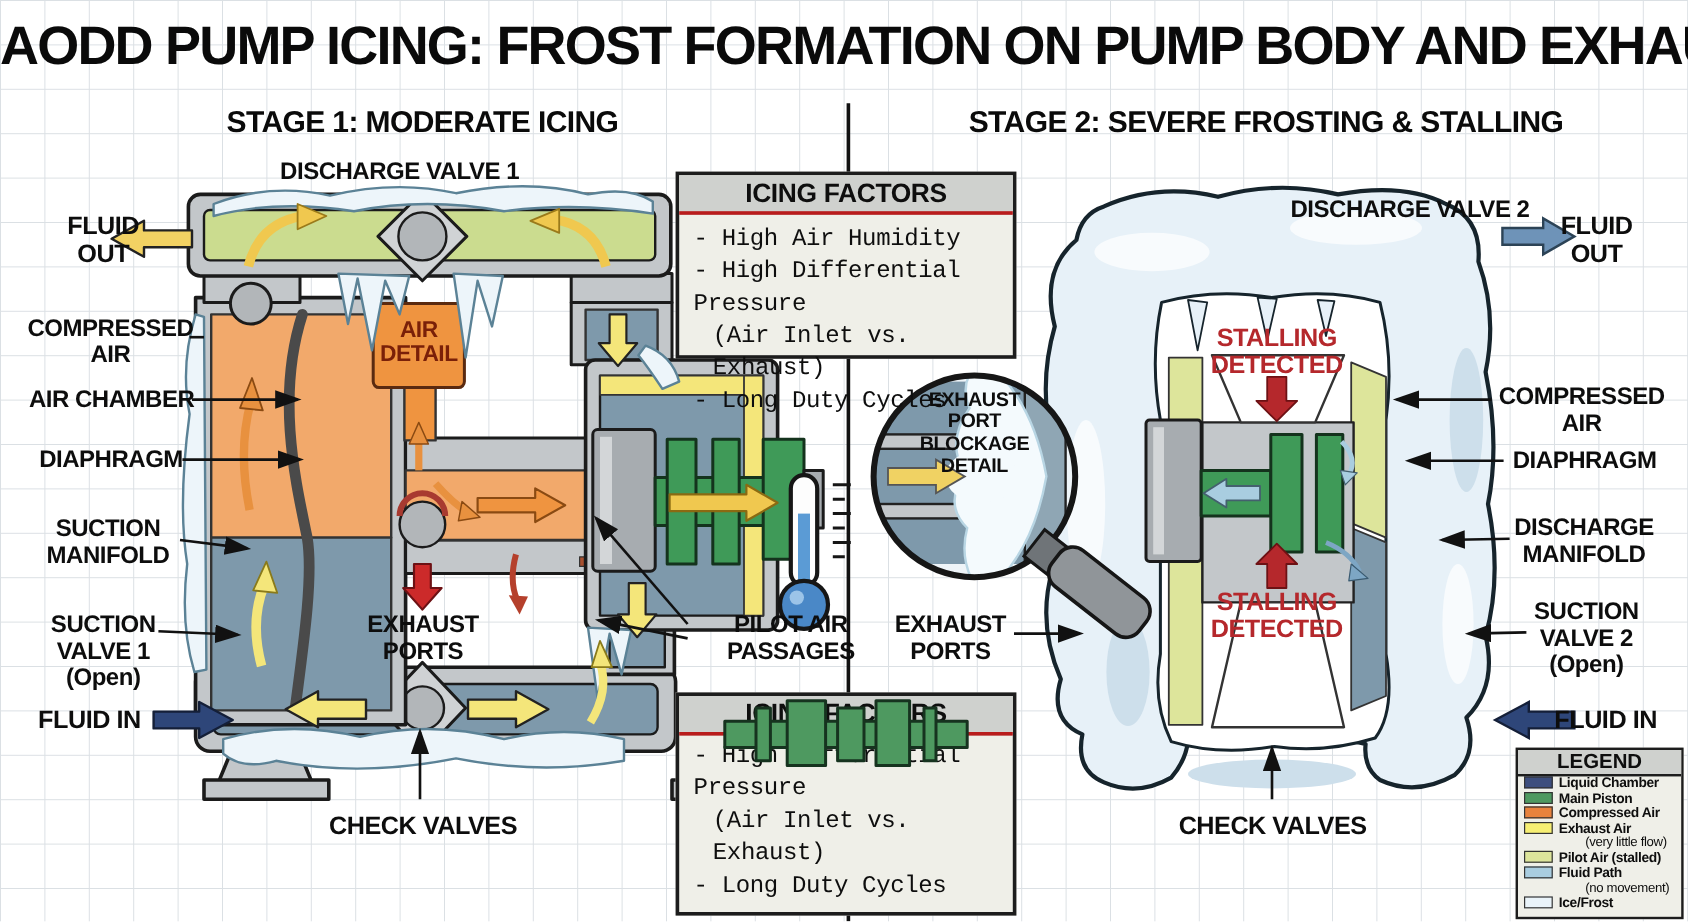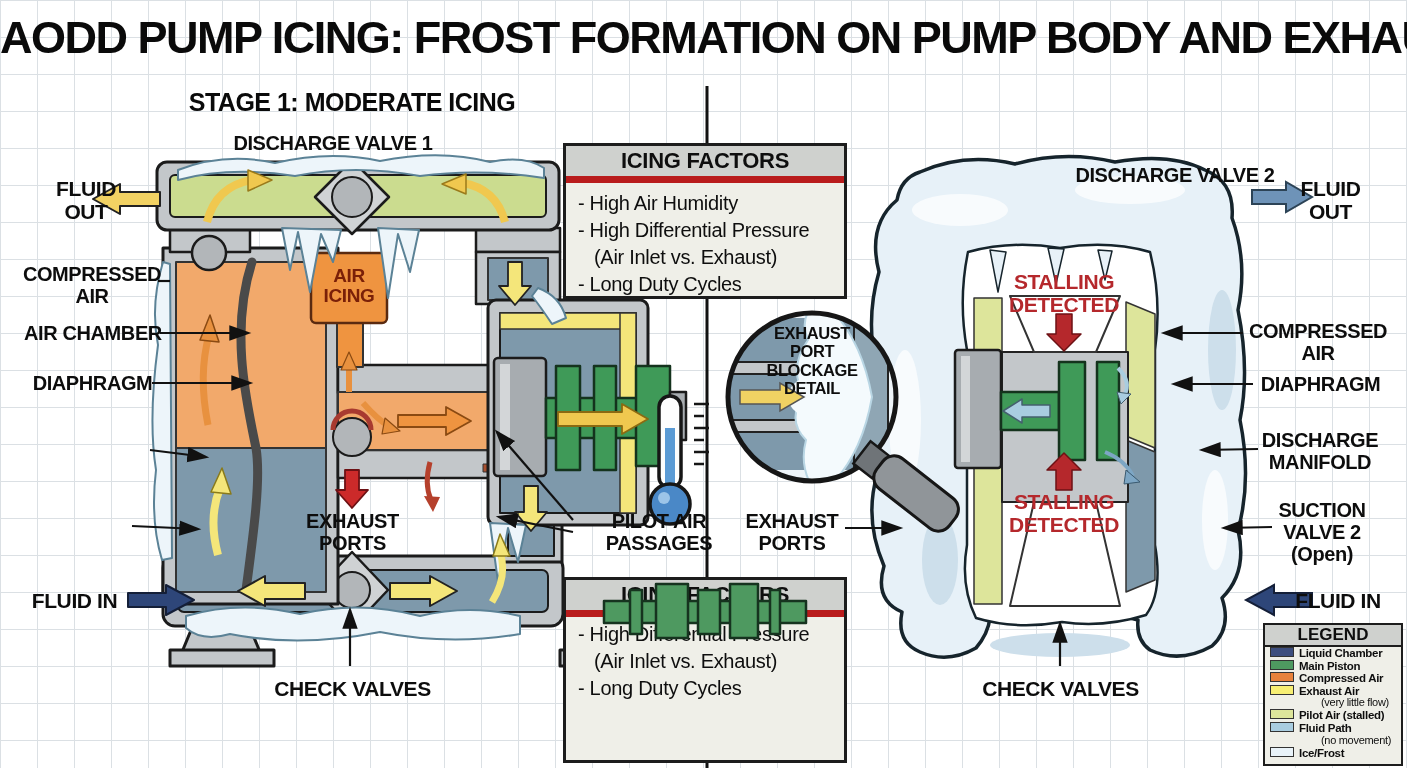--- a/index.html
+++ b/index.html
@@ -26,24 +26,24 @@
     letter-spacing:-0.4px;text-align:center;color:#0d0d0d;
   }
   .nowrap{white-space:nowrap;}
   .red{color:#b5282c;font-weight:800;font-size:21px;}
   .maroon{color:#7a2008;font-weight:800;font-size:19px;line-height:1.05;}
   .small{font-size:16.5px;line-height:1.12;}
   .factbox{
     position:absolute;background:#efefe8;border:3px solid #1d1d1d;box-sizing:border-box;
   }
   .factbox .hd{
-    background:#cfd1ce;border-bottom:7px solid #b91c1c;text-align:center;
+    background:#cfd1ce;border-bottom:3px solid #b91c1c;text-align:center;
     font-size:22px;font-weight:700;padding:2px 0;letter-spacing:-0.3px;
   }
-  .factbox .items{padding:7px 0 6px 12px;font-size:20px;line-height:1.35;letter-spacing:-0.3px;}
+  .factbox .items{padding:7px 0 6px 12px;font-size:20px;line-height:1.35;letter-spacing:-0.3px;font-family:Liberation Mono, monospace;}
   .factbox .items .cont{padding-left:16px;}
   .legend{
     position:absolute;left:1263px;top:623px;width:140px;height:143px;
     background:#efefe8;border:2.5px solid #1d1d1d;box-sizing:border-box;
   }
   .legend .hd{
     background:#cfd1ce;border-bottom:2.5px solid #1d1d1d;text-align:center;
     font-size:17px;font-weight:700;padding:0 0;
   }
   .lrow{display:flex;align-items:flex-start;padding:0 0 0 5px;height:12.6px;}
@@ -250,28 +250,31 @@
       <line x1="1253" y1="384" x2="1174" y2="384" marker-end="url(#ah)"></line>
       <line x1="1258" y1="449" x2="1202" y2="450" marker-end="url(#ah)"></line>
       <line x1="1272" y1="527" x2="1224" y2="528" marker-end="url(#ah)"></line>
       <line x1="845" y1="528" x2="900" y2="528" marker-end="url(#ah)"></line>
       <line x1="1060" y1="666" x2="1060" y2="624" marker-end="url(#ah)"></line>
     </g>
   </svg>
 
   <div class="ttl">AODD PUMP ICING: FROST FORMATION ON PUMP BODY AND EXHAUST</div>
   <div class="stage-h" style="left:152px;width:400px;">STAGE 1: MODERATE ICING</div>
+  <div class="stage-h" style="left:805px;width:500px;">STAGE 2: SEVERE FROSTING &amp; STALLING</div>
 
   <div class="lbl nowrap" style="left:233px;top:132px;width:200px;">DISCHARGE VALVE 1</div>
   <div class="lbl" style="left:45px;top:177px;width:82px;font-size:21px;">FLUID OUT</div>
   <div class="lbl" style="left:18px;top:263px;width:148px;">COMPRESSED AIR</div>
   <div class="lbl nowrap" style="left:18px;top:322px;width:150px;">AIR CHAMBER</div>
   <div class="lbl nowrap" style="left:25px;top:372px;width:135px;">DIAPHRAGM</div>
+  <div class="lbl" style="left:27px;top:430px;width:126px;">SUCTION MANIFOLD</div>
+  <div class="lbl" style="left:30px;top:510px;width:112px;">SUCTION VALVE 1 (Open)</div>
   <div class="lbl nowrap" style="left:22px;top:589px;width:105px;font-size:21px;">FLUID IN</div>
-  <div class="lbl maroon" style="left:313px;top:266px;width:72px;">AIR ICING</div>
+  <div class="lbl maroon" style="left:313px;top:266px;width:72px;">AIR DETAIL</div>
   <div class="lbl" style="left:295px;top:510px;width:115px;">EXHAUST PORTS</div>
   <div class="lbl" style="left:565px;top:510px;width:118px;margin-left:35px;">PILOT AIR PASSAGES</div>
   <div class="lbl nowrap" style="left:270px;top:677px;width:165px;font-size:21px;">CHECK VALVES</div>
 
   <div class="lbl nowrap" style="left:1070px;top:132px;width:210px;margin-top:32px;">DISCHARGE VALVE 2</div>
   <div class="lbl" style="left:1293px;top:177px;width:75px;font-size:21px;">FLUID OUT</div>
   <div class="lbl" style="left:1244px;top:320px;width:148px;">COMPRESSED AIR</div>
   <div class="lbl nowrap" style="left:1253px;top:373px;width:135px;">DIAPHRAGM</div>
   <div class="lbl" style="left:1256px;top:429px;width:128px;">DISCHARGE MANIFOLD</div>
   <div class="lbl" style="left:1266px;top:499px;width:112px;">SUCTION VALVE 2 (Open)</div>

